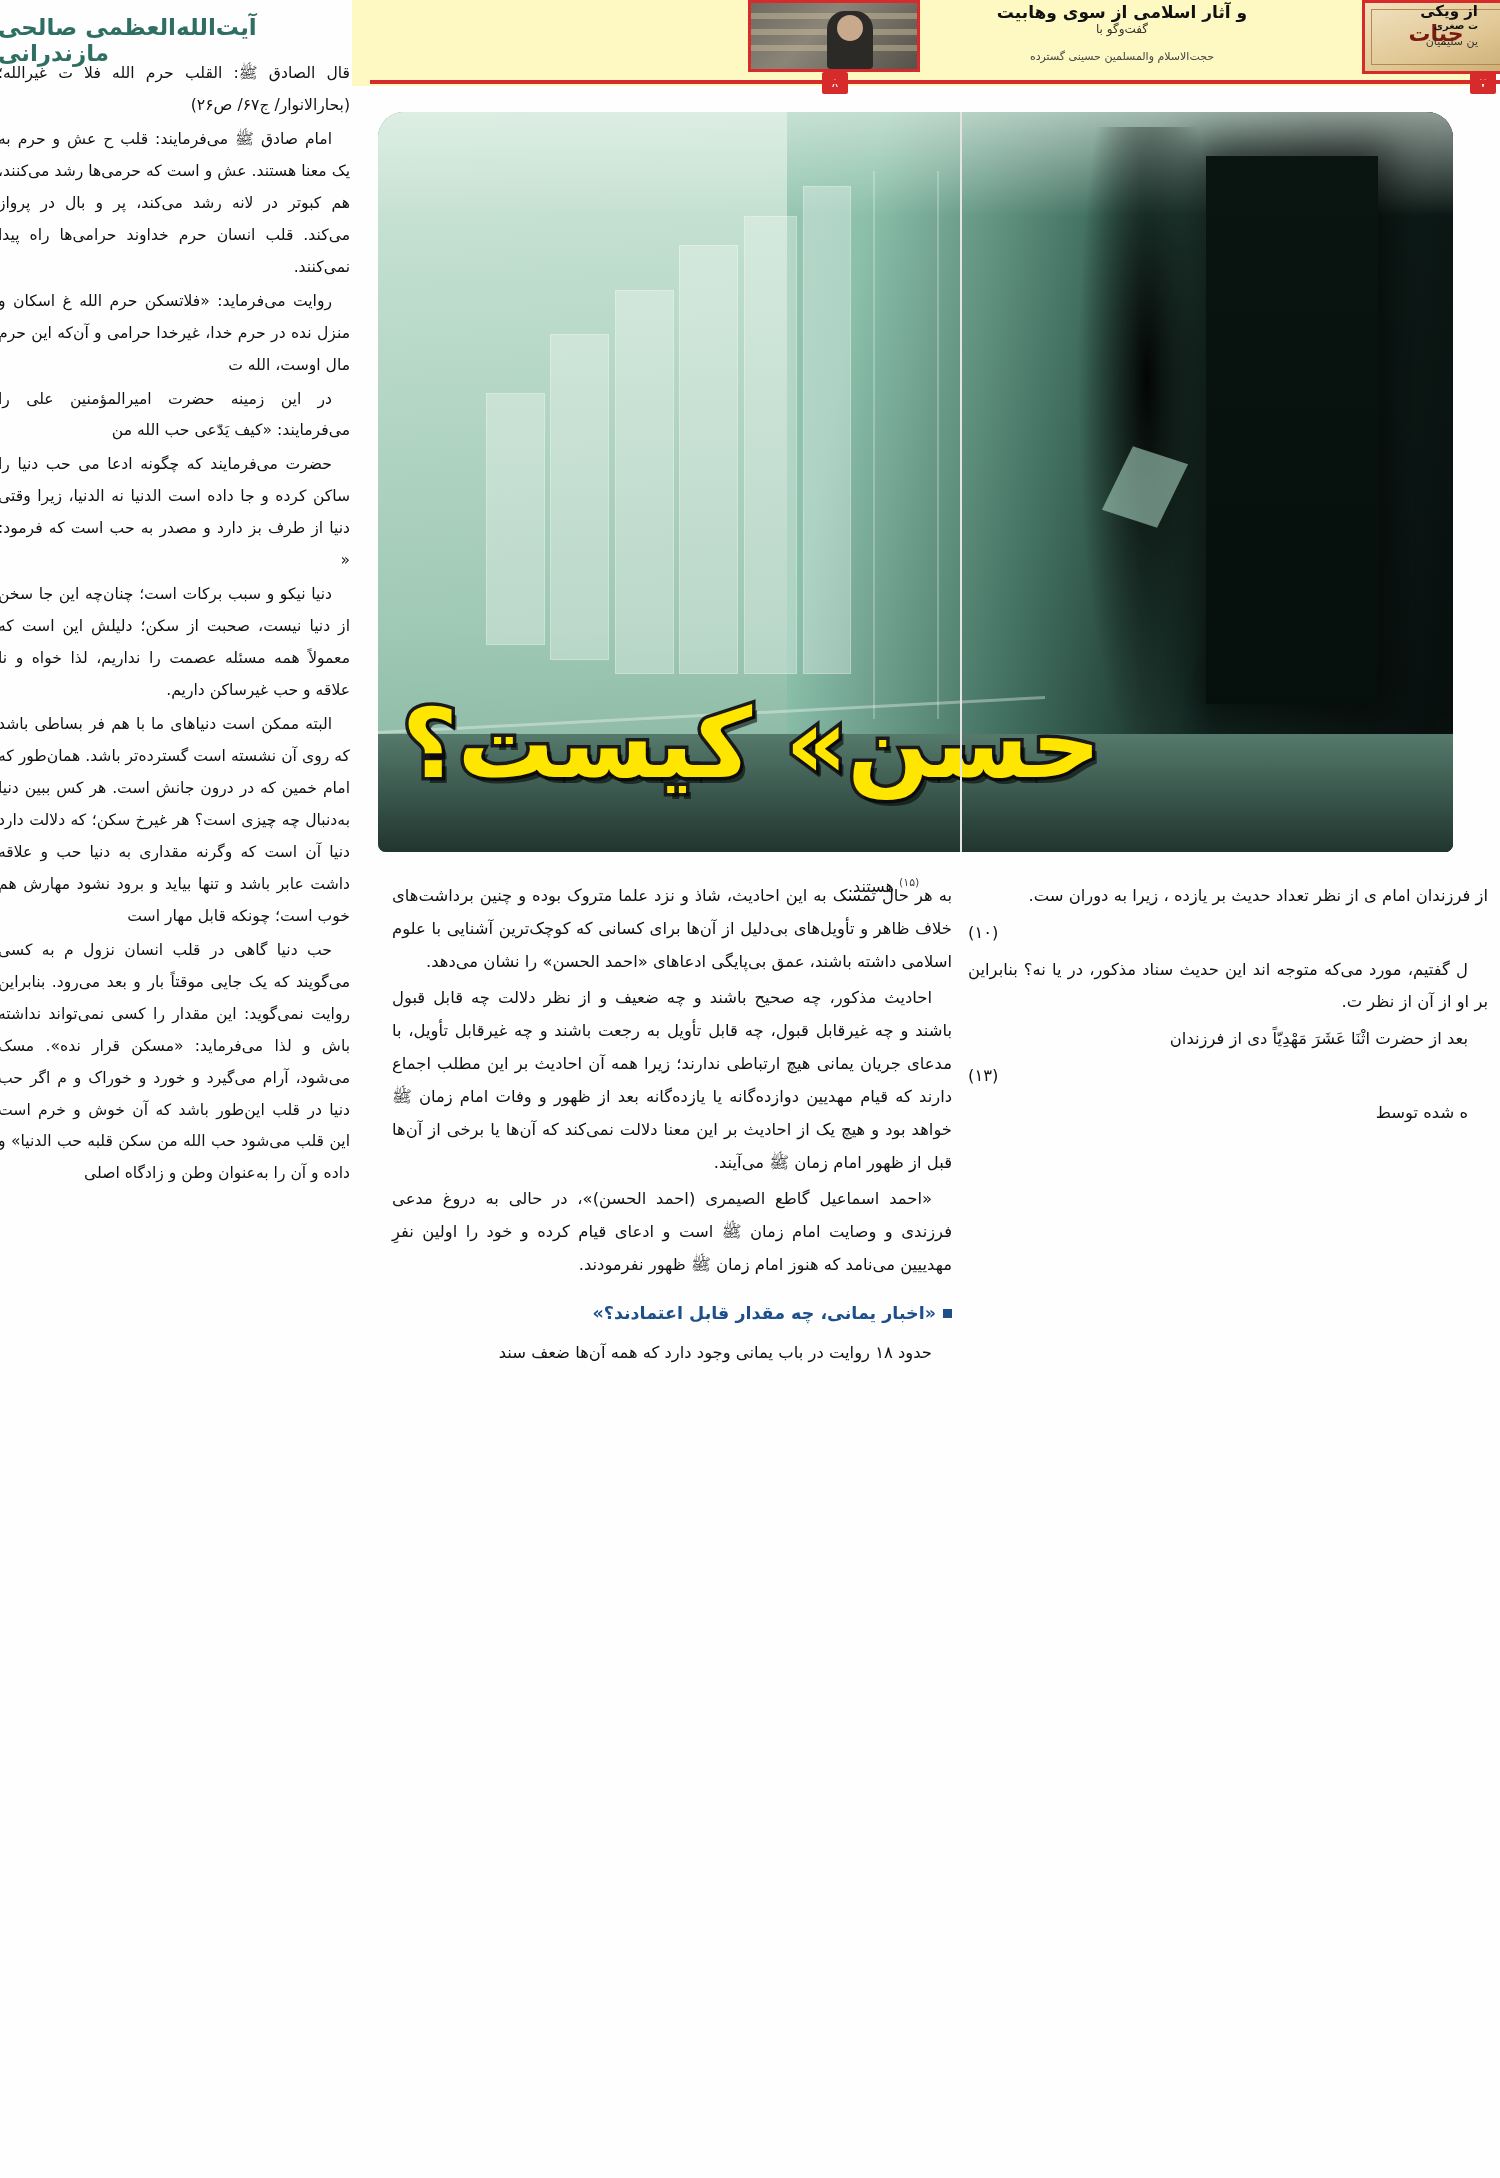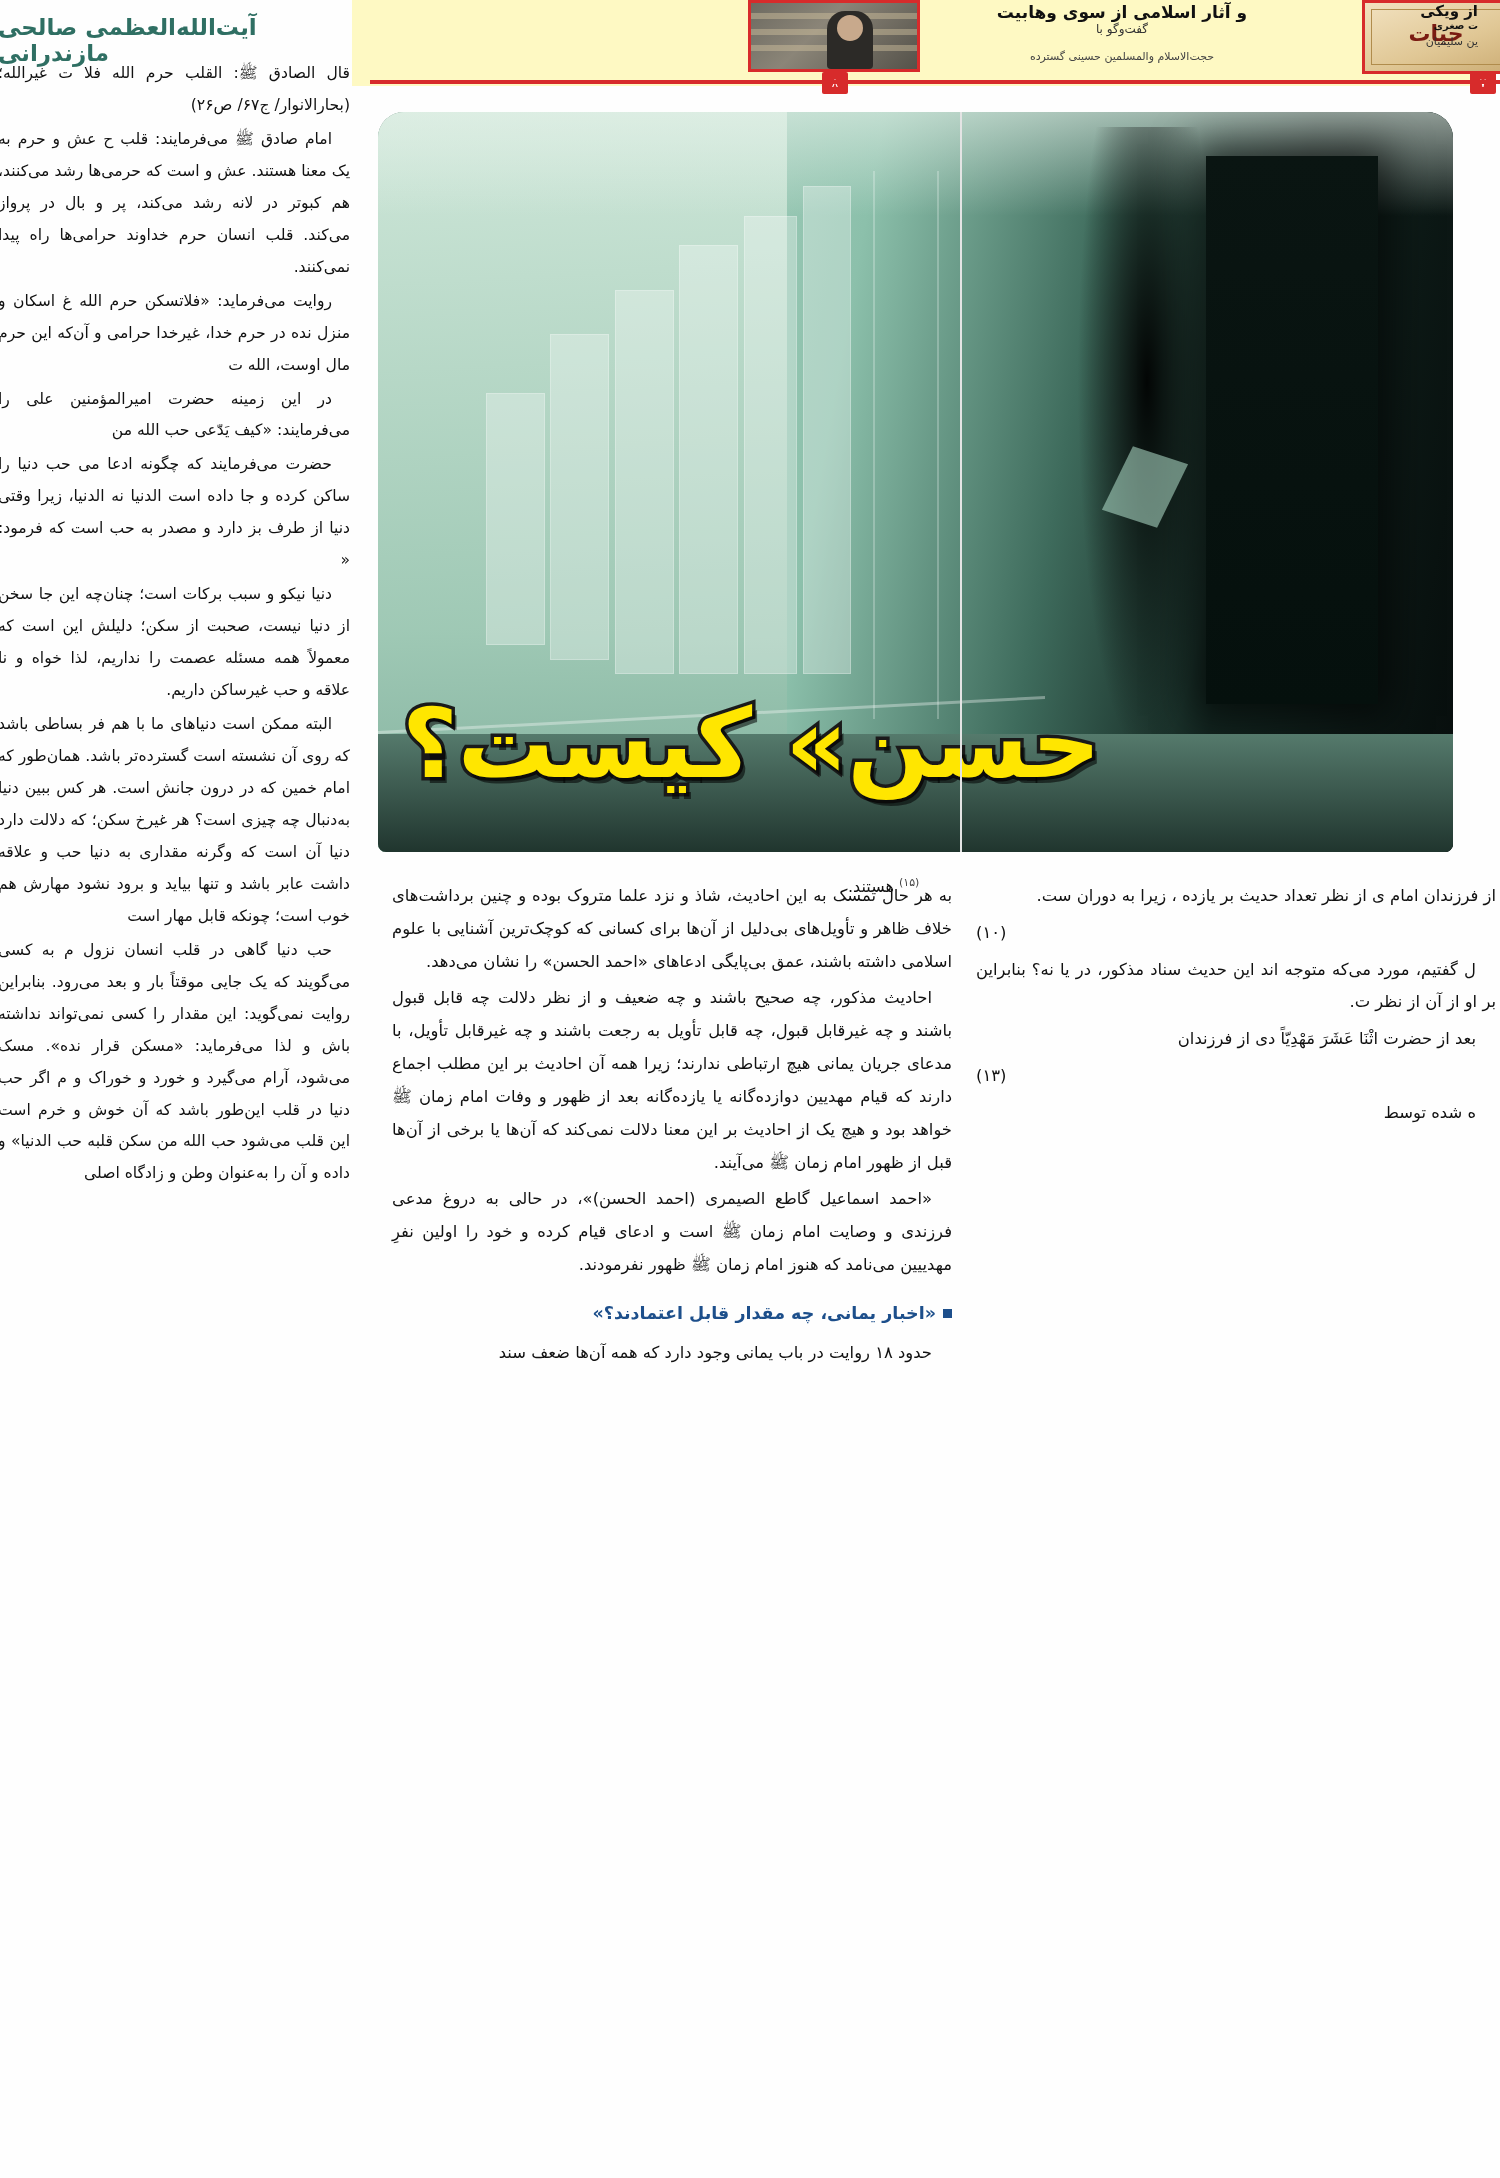--- a/index.html
+++ b/index.html
@@ -304,21 +304,20 @@
   .art-right {
     position: absolute;
     left: 968px;
     top: 880px;
     width: 520px;
     direction: rtl;
     text-align: justify;
     font-size: 16.4px;
     line-height: 2.0;
     color: #111;
-    margin-left: 8px;
   }
   .art-right p { margin: 0 0 4px 0; text-indent: 20px; }
   .art-right p.noind { text-indent: 0; }
 
   .drop-note {
     position: absolute;
     left: 848px;
     top: 876px;
     font-size: 16px;
     direction: rtl;

